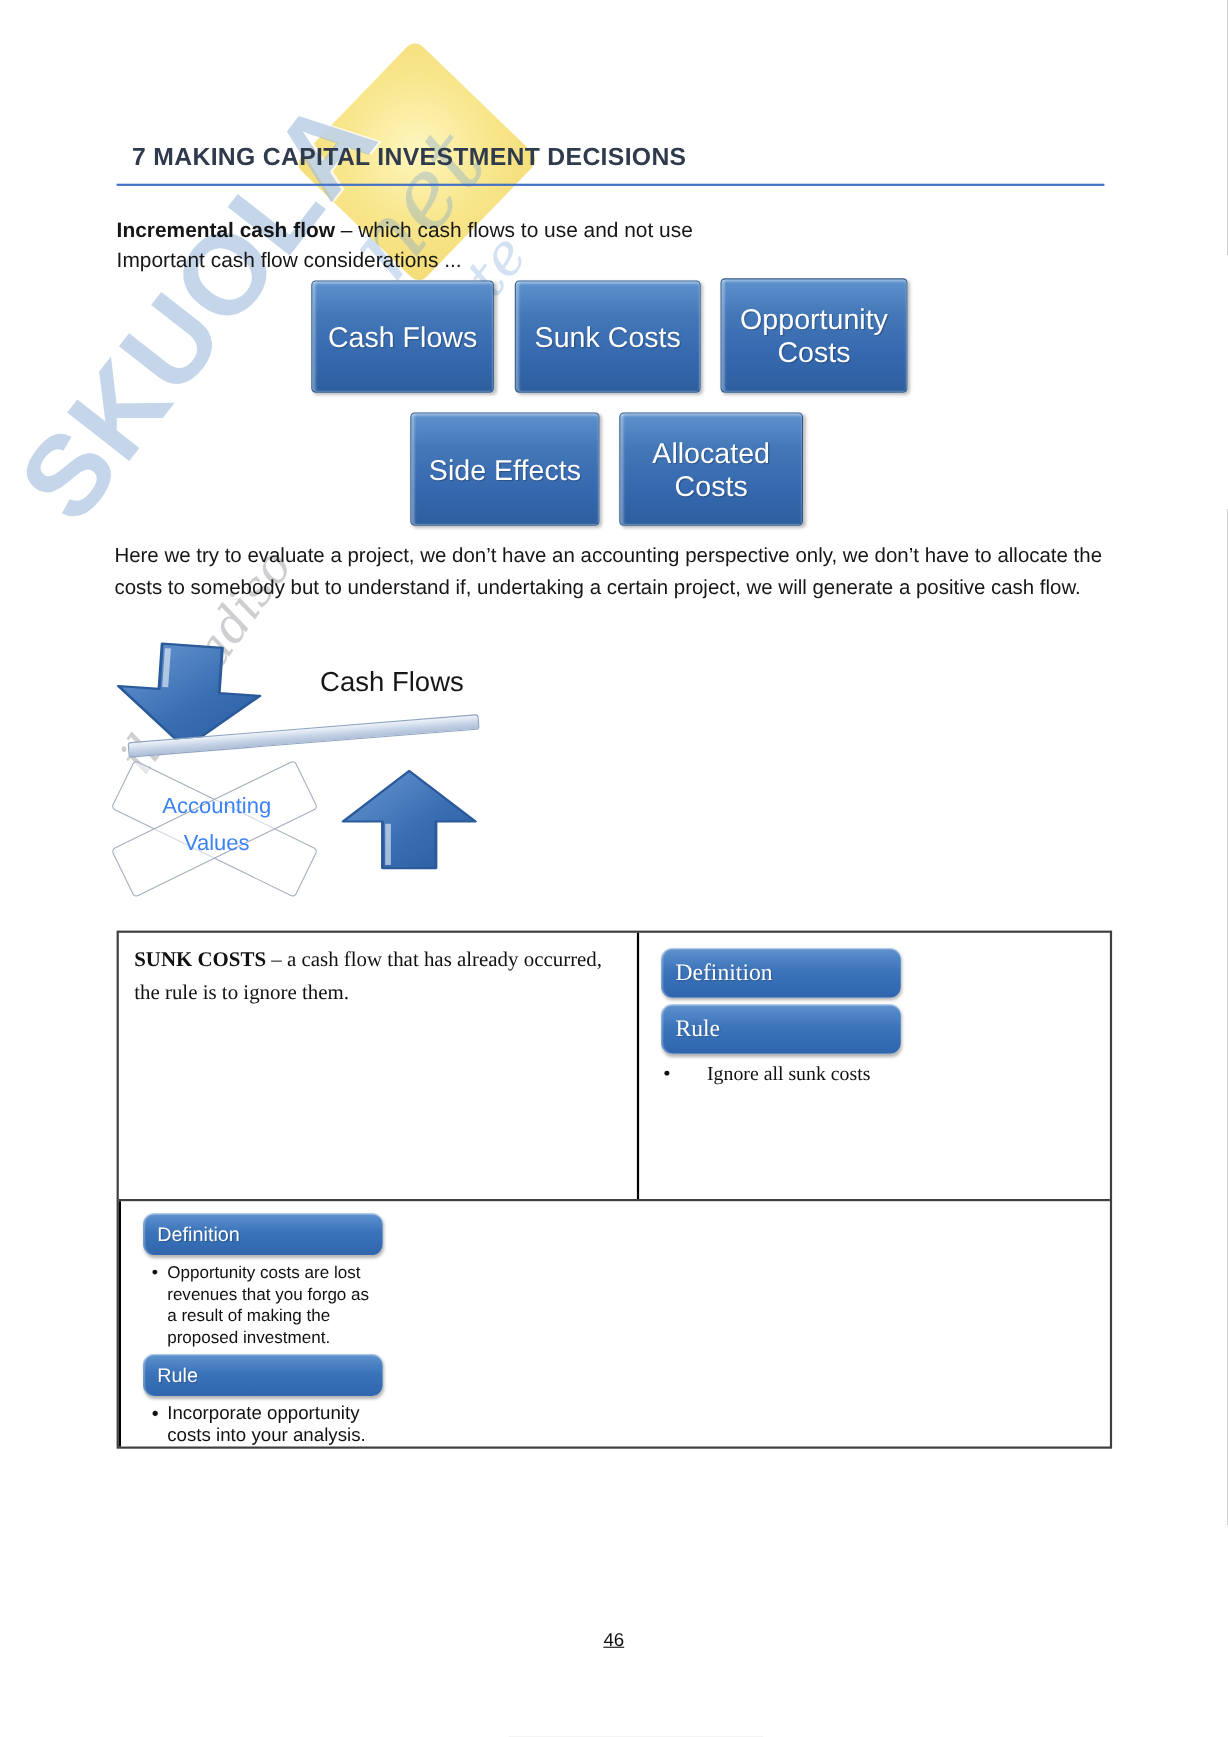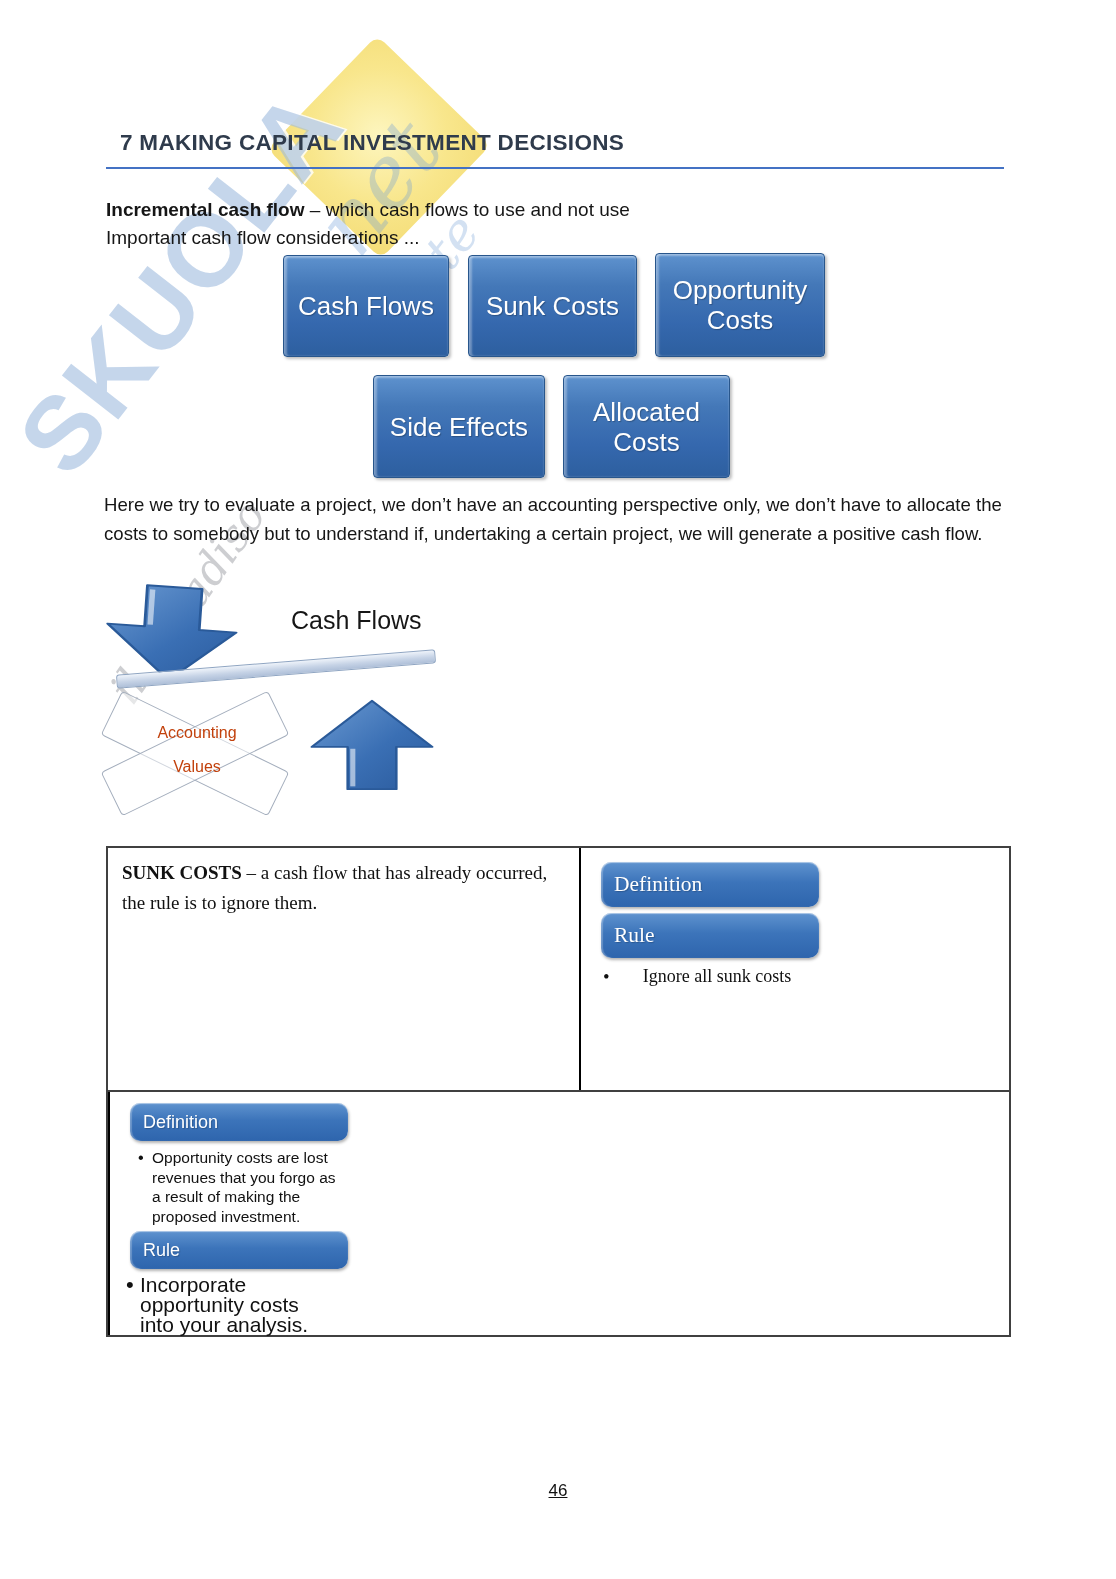--- a/index.html
+++ b/index.html
@@ -52,21 +52,21 @@
   .arrow-up{position:absolute;left:308px;top:698px;}
   .cashflows-label{position:absolute;left:291px;top:606px;font-size:25px;color:#161616;}
   .seesaw{position:absolute;left:116px;top:662px;width:318px;height:12px;border-radius:3px;
     background:linear-gradient(180deg,#eef3fa 0%,#c6d3e6 55%,#aebfd8 100%);
     border:1px solid #8fa5c2;transform:rotate(-4.6deg);}
   .crossrect{position:absolute;left:102px;top:729px;width:184px;height:47px;border-radius:4px;
     border:1.5px solid #a4aebd;background:rgba(255,255,255,.5);}
   .crossrect.r1{transform:rotate(26deg);}
   .crossrect.r2{transform:rotate(-26deg);}
   .acct-label{position:absolute;left:118px;top:716px;width:158px;text-align:center;
-    font-size:16px;line-height:34px;color:#c2410c;}
+    font-size:20px;line-height:34px;color:#3b82f6;}
   .acct-label span{display:block;}
 
   
   .ctable{position:absolute;z-index:2;left:106px;top:846px;width:901px;border:2px solid #404040;
     background:rgba(255,255,255,.0);}
   .crow{display:flex;}
   .crow.first{border-bottom:2px solid #404040;font-family:Liberation Serif, serif;}
   .cell-term{width:437px;padding:10px 20px 0 14px;font-size:19px;line-height:29.5px;color:#111;}
   .cell-term b{font-weight:bold;}
   .crow.first .cell-term{height:232px;}
@@ -81,21 +81,21 @@
     text-shadow:1px 1px 1px rgba(0,0,0,.2);}
   .row1 .pill{width:218px;height:45px;font-size:21.5px;}
   .row2 .pill{width:218px;height:38px;font-size:18px;}
   .row1 .pill.p-def{margin-top:14px;}
   .row1 .bullet.b-def{margin:7px 0 0 24px;width:190px;font-size:18px;line-height:23px;}
   .row1 .pill.p-rule{margin-top:6px;}
   .row1 .bullet.b-rule{margin:7px 0 0 16px;width:200px;font-size:18px;line-height:23px;text-align:center;}
   .row2 .pill.p-def{margin-top:11px;}
   .row2 .bullet.b-def{margin:7px 0 0 22px;width:192px;font-size:15.5px;line-height:19.5px;}
   .row2 .pill.p-rule{margin-top:5px;}
-  .row2 .bullet.b-rule{margin:6px 0 0 10px;width:190px;font-size:21px;line-height:20px;}
+  .row2 .bullet.b-rule{margin:6px 0 0 22px;width:190px;font-size:17px;line-height:20px;}
   .bullet{position:relative;color:#111;}
   .bullet::before{content:"•";position:absolute;left:-14px;top:0;font-size:1.05em;}
 
   .pagenum{position:absolute;z-index:2;left:0;top:1481px;width:1116px;text-align:center;
     font-size:17px;color:#111;text-decoration:underline;}
 </style>
 </head>
 <body>
 
 <div class="page">

